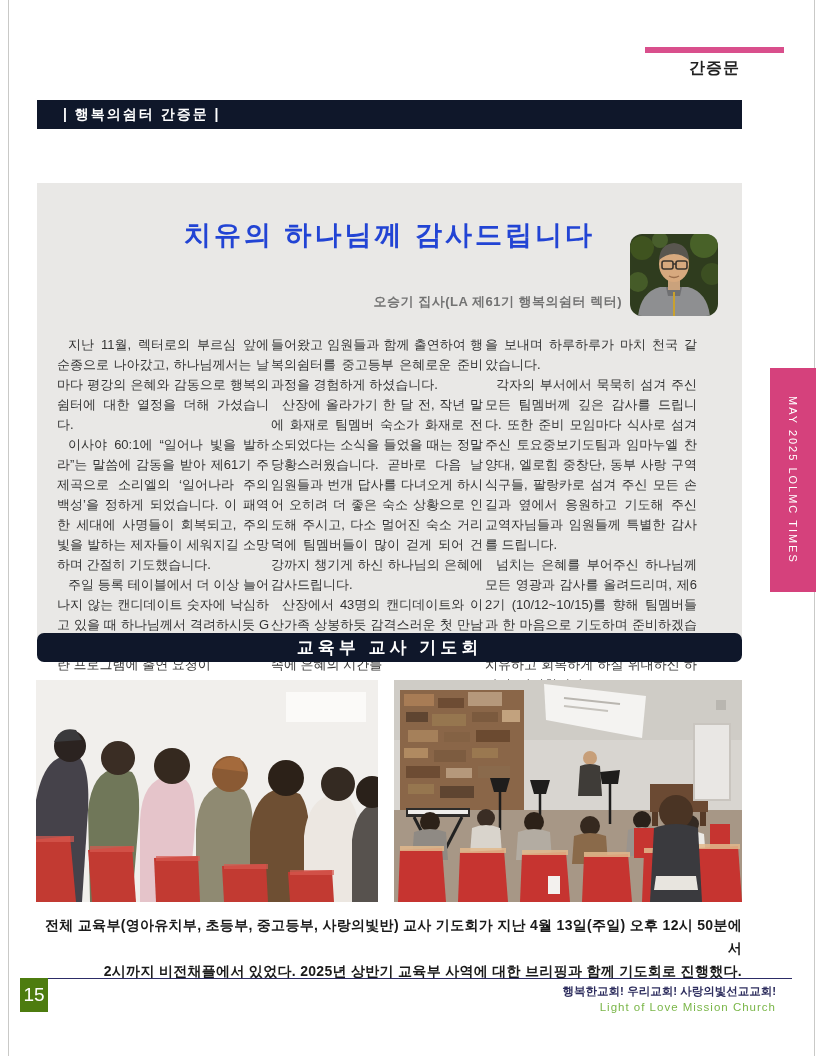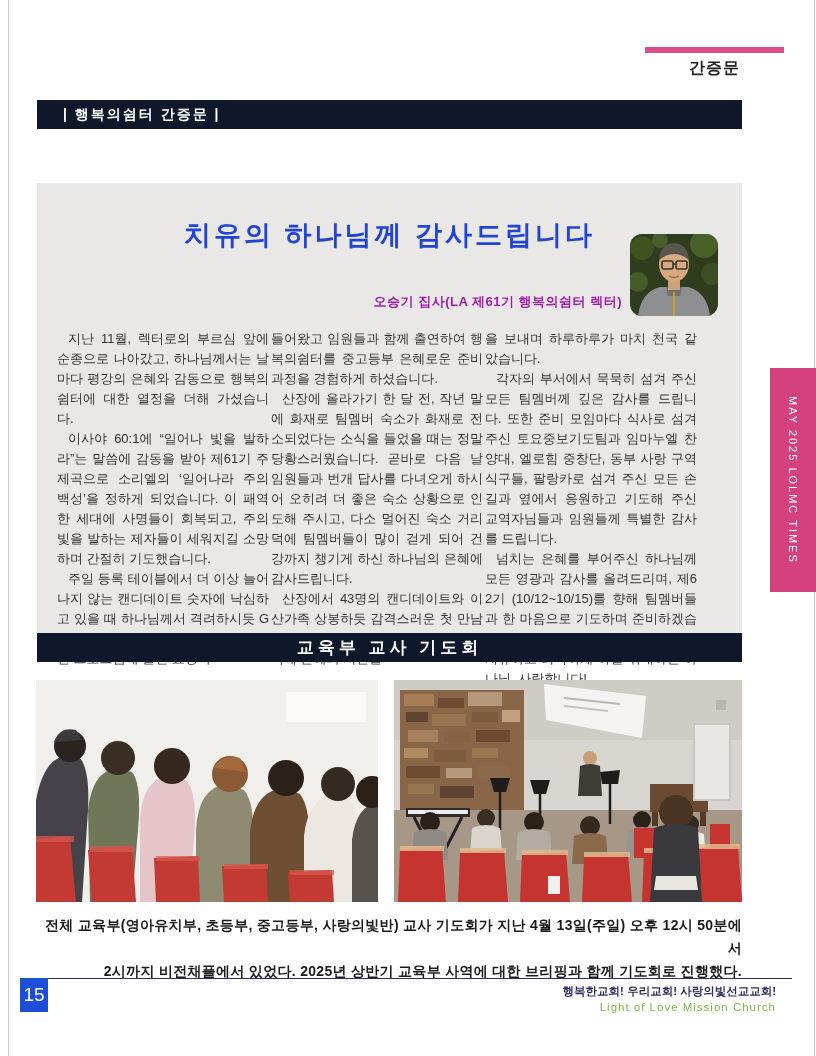--- a/index.html
+++ b/index.html
@@ -15,31 +15,31 @@
   
   .tag-bar { position:absolute; left:645px; top:47px; width:139px; height:6px; background:#d94f8c; }
   .tag-label { position:absolute; left:645px; top:58px; width:139px; text-align:center;
     font-size:16px; font-weight:bold; color:#222222; letter-spacing:1px; }
 
   
   .strip { position:absolute; left:37px; width:705px; height:29px; background:#0f172a; color:#ffffff; }
   .strip-1 { top:100px; font-size:14px; font-weight:bold; letter-spacing:2px;
     display:flex; align-items:center; padding-left:26px; }
   .strip-2 { top:633px; font-size:17px; font-weight:bold; letter-spacing:4px;
-    display:flex; align-items:center; justify-content:center; }
+    display:flex; align-items:center; justify-content:center;border-radius:7px; }
 
   
   .article-box { position:absolute; left:37px; top:152px; width:705px; height:456px; background:#e9e8e6;margin-top:31px; }
   .article-title { position:absolute; left:0; top:34px; width:100%; text-align:center;
     font-size:27px; font-weight:bold; color:#2244d4; letter-spacing:3px; }
   .portrait { position:absolute; right:24px; top:51px; width:88px; height:82px;
     border-radius:12px; overflow:hidden; }
   .byline { position:absolute; right:120px; top:110px; font-size:13px; font-weight:bold;
-    color:#a21caf; letter-spacing:0.5px;text-align:right; }
-  .article-cols { position:absolute; left:20px; top:146px; width:665px; display:flex; gap:2px; }
+    color:#737373; letter-spacing:0.5px;text-align:right; }
+  .article-cols { position:absolute; left:20px; top:152px; width:665px; display:flex; gap:2px; }
   .article-col { width:212px; font-size:13px; line-height:20px; color:#333333; }
   .article-col p { margin:0; text-indent:0.85em; text-align:justify; word-break:break-all; }
   .article-col p.noindent { text-indent:0; }
 
   
   .side-tab { position:absolute; left:770px; top:368px; width:46px; height:224px; background:#d5417c;
     display:flex; align-items:center; justify-content:center; }
   .side-tab span { writing-mode:vertical-rl; color:#ffffff; font-size:11px; letter-spacing:2px; white-space:nowrap; }
 
   
@@ -47,21 +47,21 @@
   .photo-1 { left:36px;  width:342px; }
   .photo-2 { left:394px; width:348px; }
   .photo svg { display:block; }
 
   
   .caption { position:absolute; left:37px; top:914px; width:705px; text-align:right;
     font-size:14px; font-weight:bold; color:#1a1a1a; line-height:23px; letter-spacing:0.3px; }
 
   
   .footer-rule { position:absolute; left:20px; top:978px; width:772px; height:1px; background:#2c2c66; }
-  .page-number { position:absolute; left:20px; top:978px; width:28px; height:34px; background:#1d4ed8;
+  .page-number { position:absolute; left:20px; top:978px; width:28px; height:34px; background:#4d7c0f;
     color:#ffffff; font-size:19px; display:flex; align-items:center; justify-content:center; }
   .footer-ko { position:absolute; right:40px; top:984px; font-size:11.5px; font-weight:bold; color:#2e2e5e;margin-left:20px; }
   .footer-en { position:absolute; right:40px; top:1001px; font-size:11.5px; color:#7ab648; letter-spacing:1px; }
 </style>
 </head>
 <body>
 
 <div class="page">
   <div class="edge-line-left"></div>
   <div class="edge-line-right"></div>

